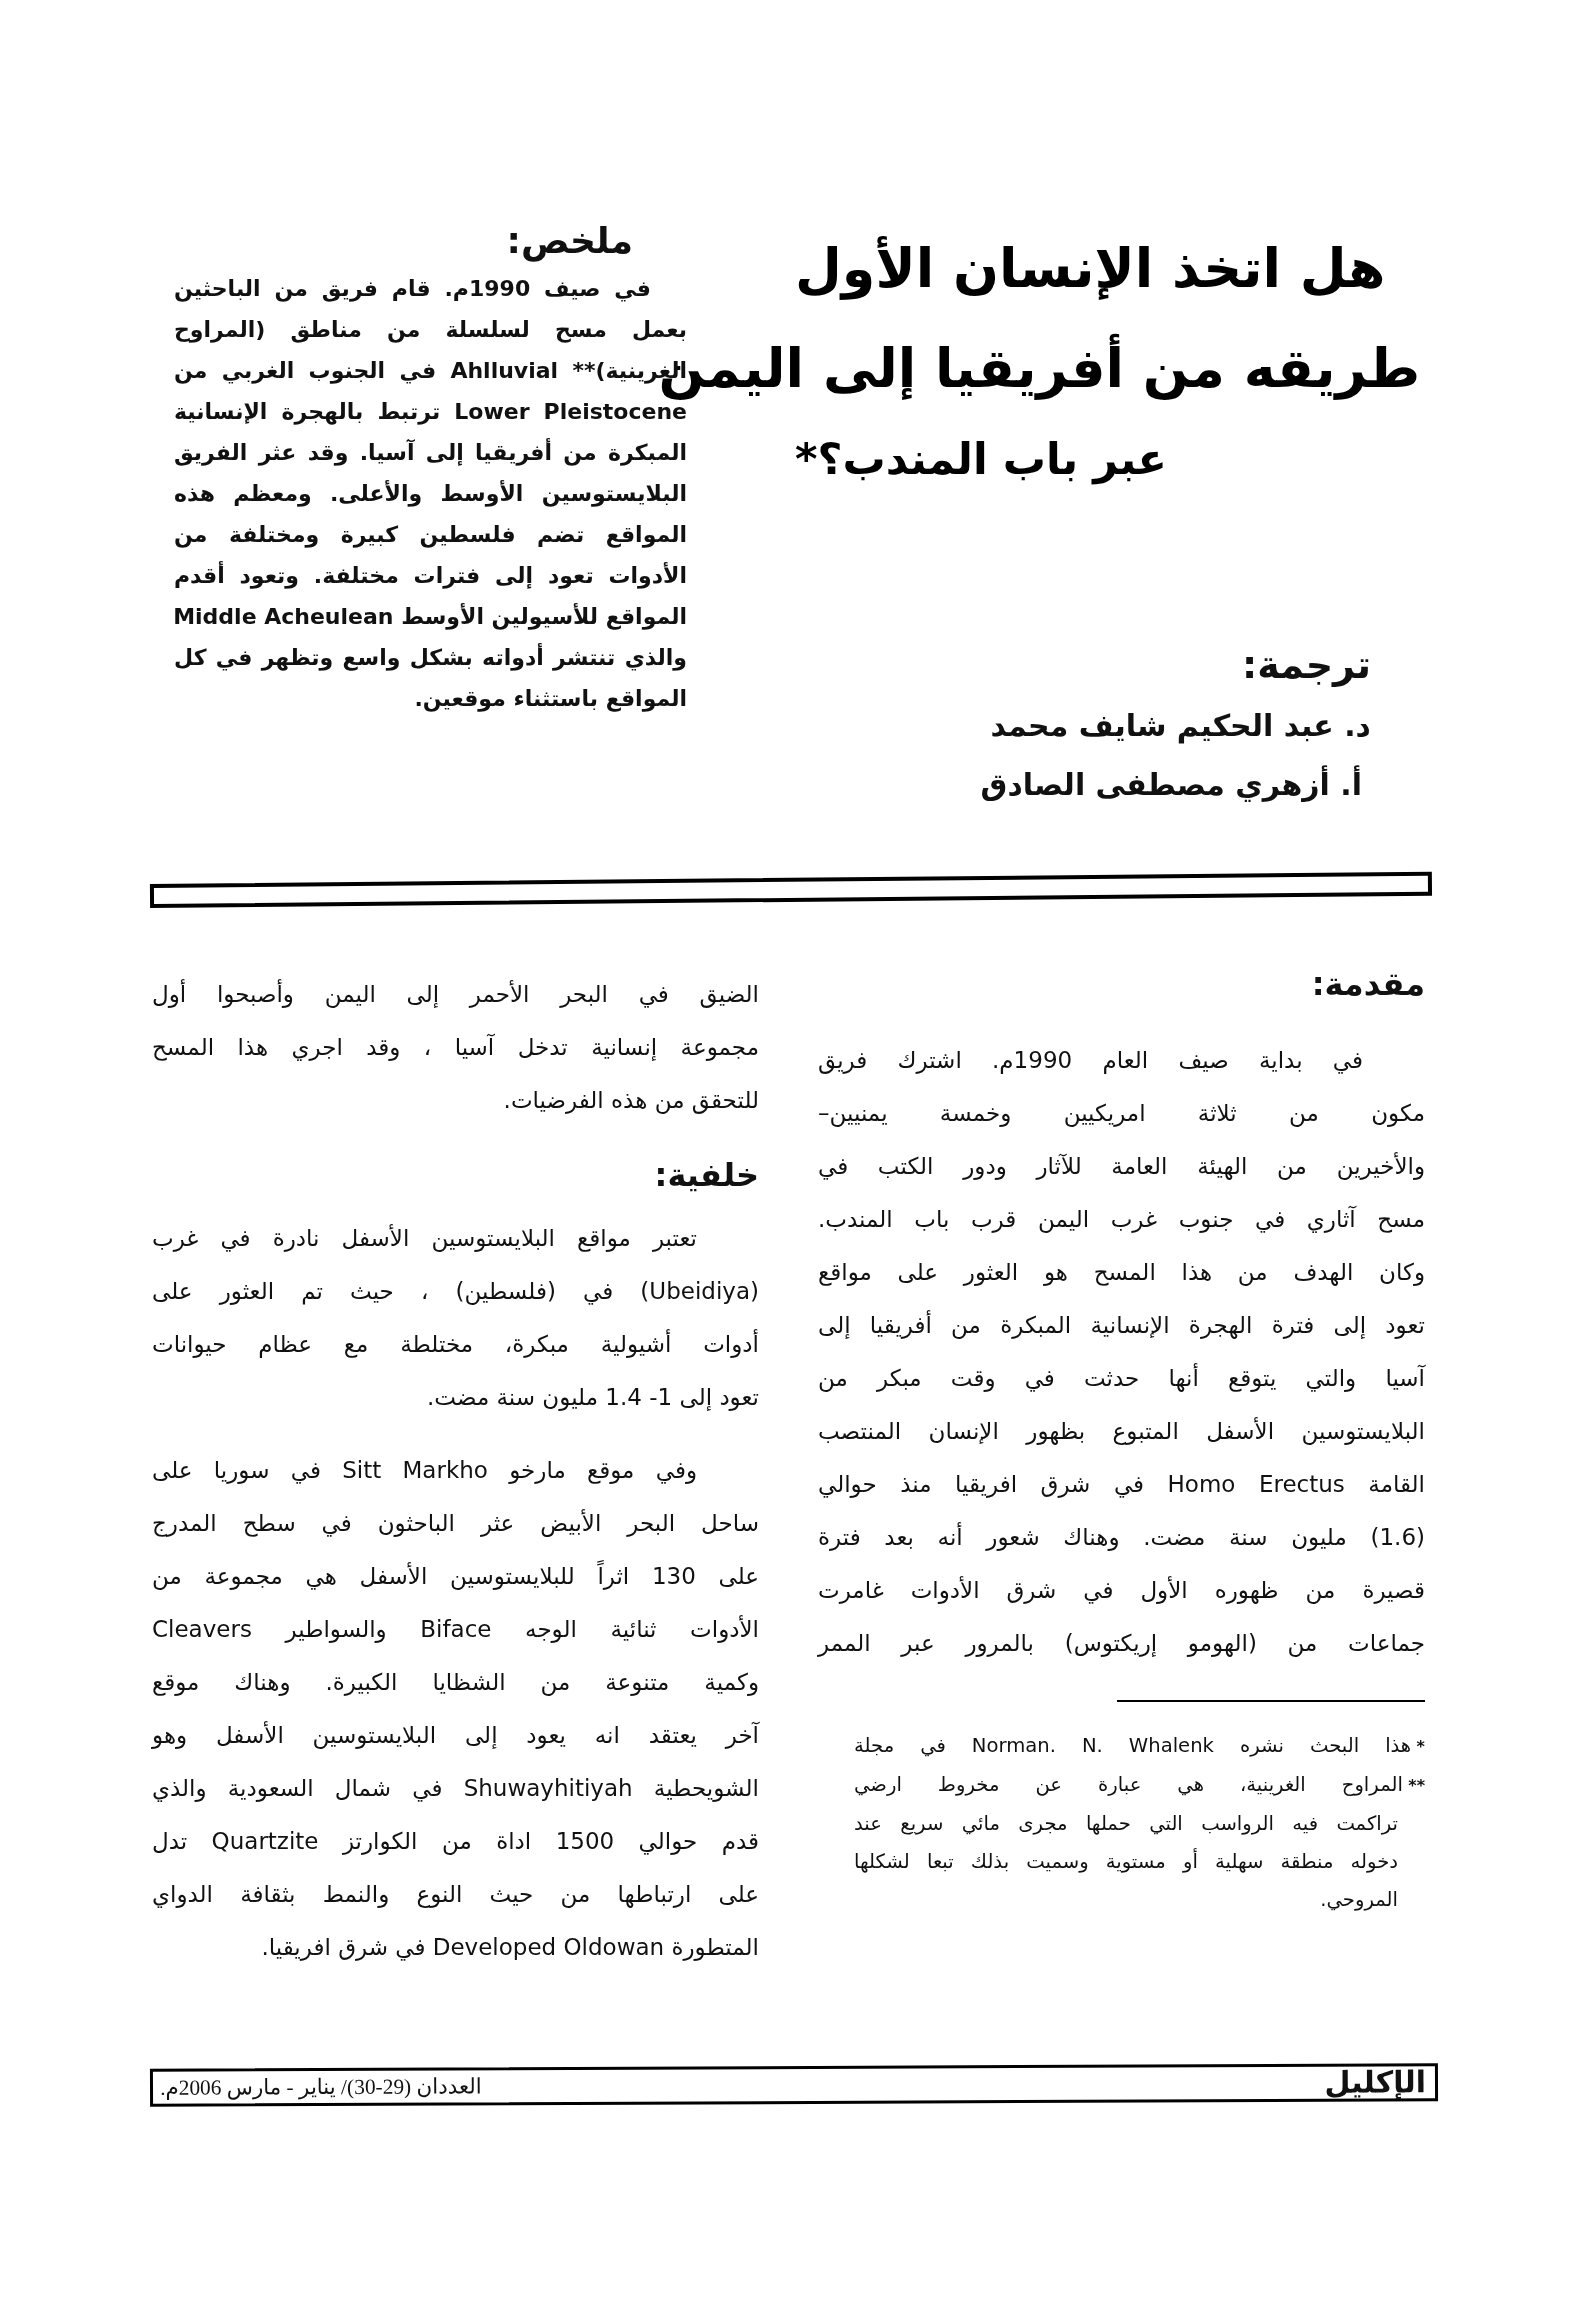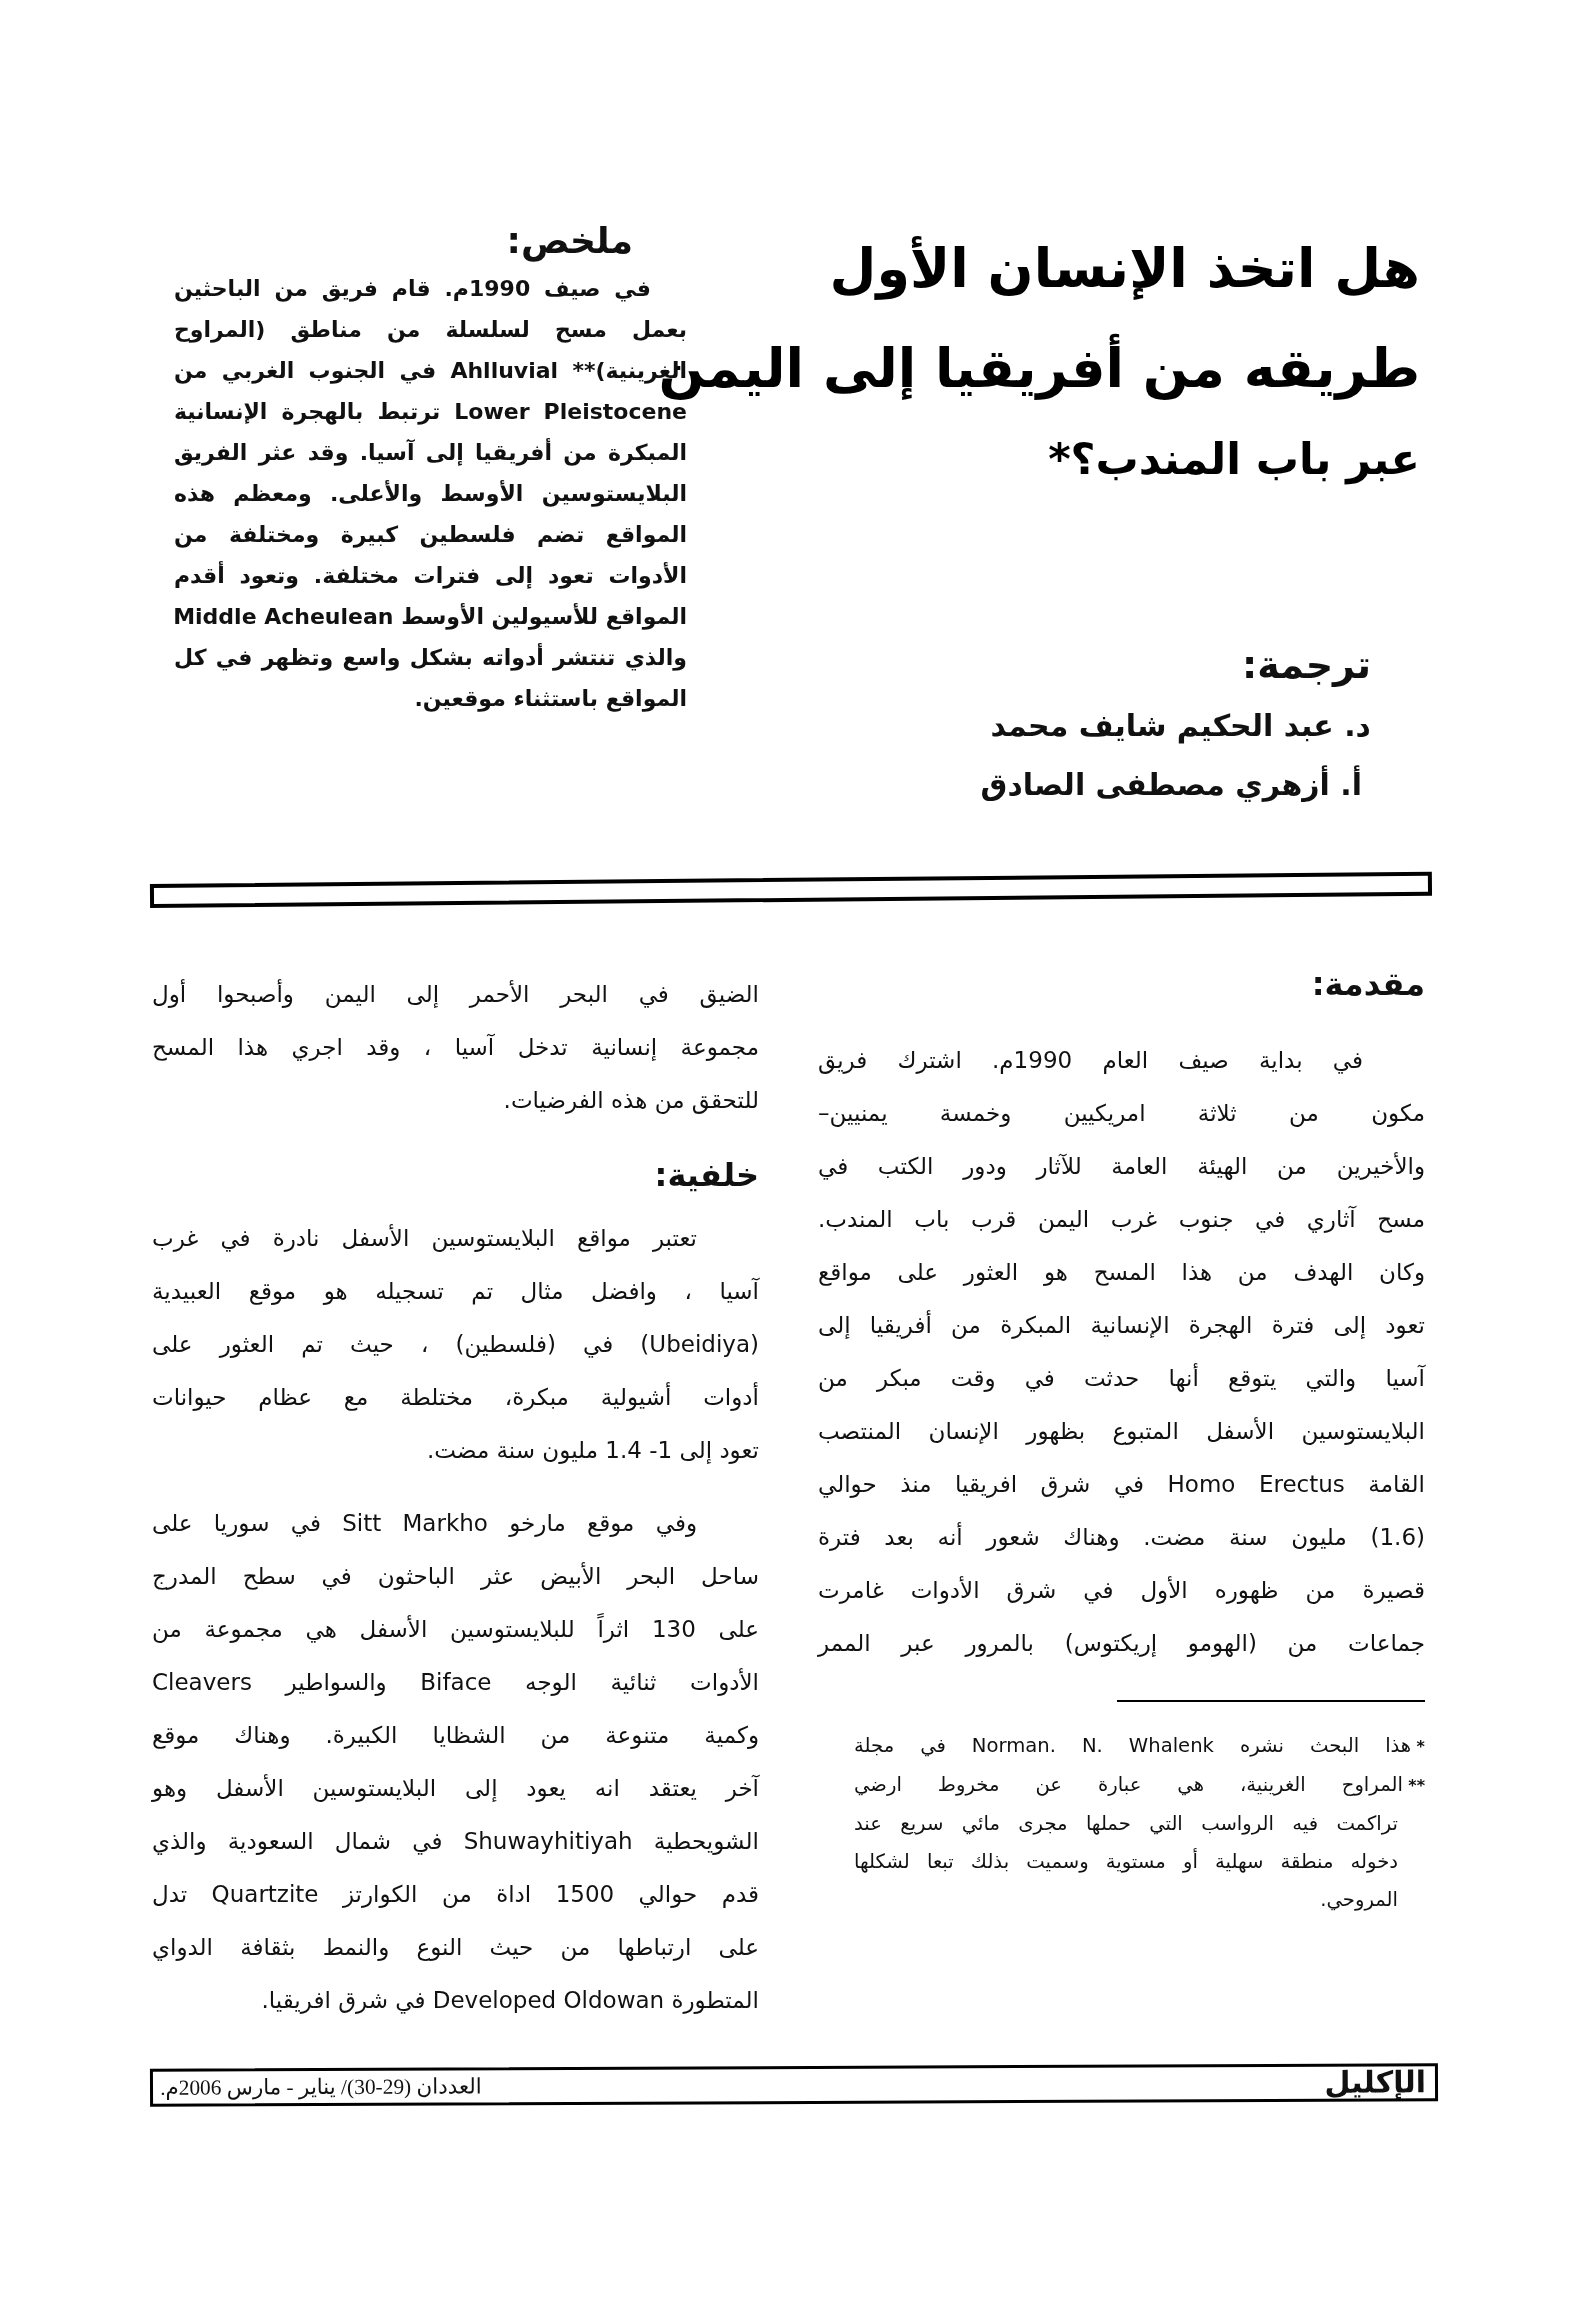--- a/index.html
+++ b/index.html
@@ -20,21 +20,21 @@
       left: 0; top: 0;
       width: 1581px;
       height: 2319px;
     }
     
     .title-block {
       position: absolute;
       right: 161px;
       top: 219px;
       width: 625px;
-      text-align: right;
+      text-align: left;
     }
     .title-line {
       display: block;
       font-weight: bold;
       font-size: 54px;
       line-height: 100px;
       color: #000;
       white-space: nowrap;
     }
     .title-line.small {
@@ -246,21 +246,20 @@
 
   <div class="col left">
     <div style="height:12.5px"></div>
     <span class="line">الضيق في البحر الأحمر إلى اليمن وأصبحوا أول</span>
     <span class="line">مجموعة إنسانية تدخل آسيا ، وقد اجري هذا المسح</span>
     <span class="line last">للتحقق من هذه الفرضيات.</span>
     <div class="gap-sm"></div>
     <span class="section-heading">خلفية:</span>
     <div style="height:7.1px"></div>
     <span class="line first">تعتبر مواقع البلايستوسين الأسفل نادرة في غرب</span>
-    <span class="line">آسيا ، وافضل مثال تم تسجيله هو موقع العبيدية</span>
     <span class="line">(Ubeidiya) في (فلسطين) ، حيث تم العثور على</span>
     <span class="line">أدوات أشيولية مبكرة، مختلطة مع عظام حيوانات</span>
     <span class="line last">تعود إلى 1- 1.4 مليون سنة مضت.</span>
     <div class="gap-sm"></div>
     <span class="line first">وفي موقع مارخو Sitt Markho في سوريا على</span>
     <span class="line">ساحل البحر الأبيض عثر الباحثون في سطح المدرج</span>
     <span class="line">على 130 اثراً للبلايستوسين الأسفل هي مجموعة من</span>
     <span class="line">الأدوات ثنائية الوجه Biface والسواطير Cleavers</span>
     <span class="line">وكمية متنوعة من الشظايا الكبيرة. وهناك موقع</span>
     <span class="line">آخر يعتقد انه يعود إلى البلايستوسين الأسفل وهو</span>

